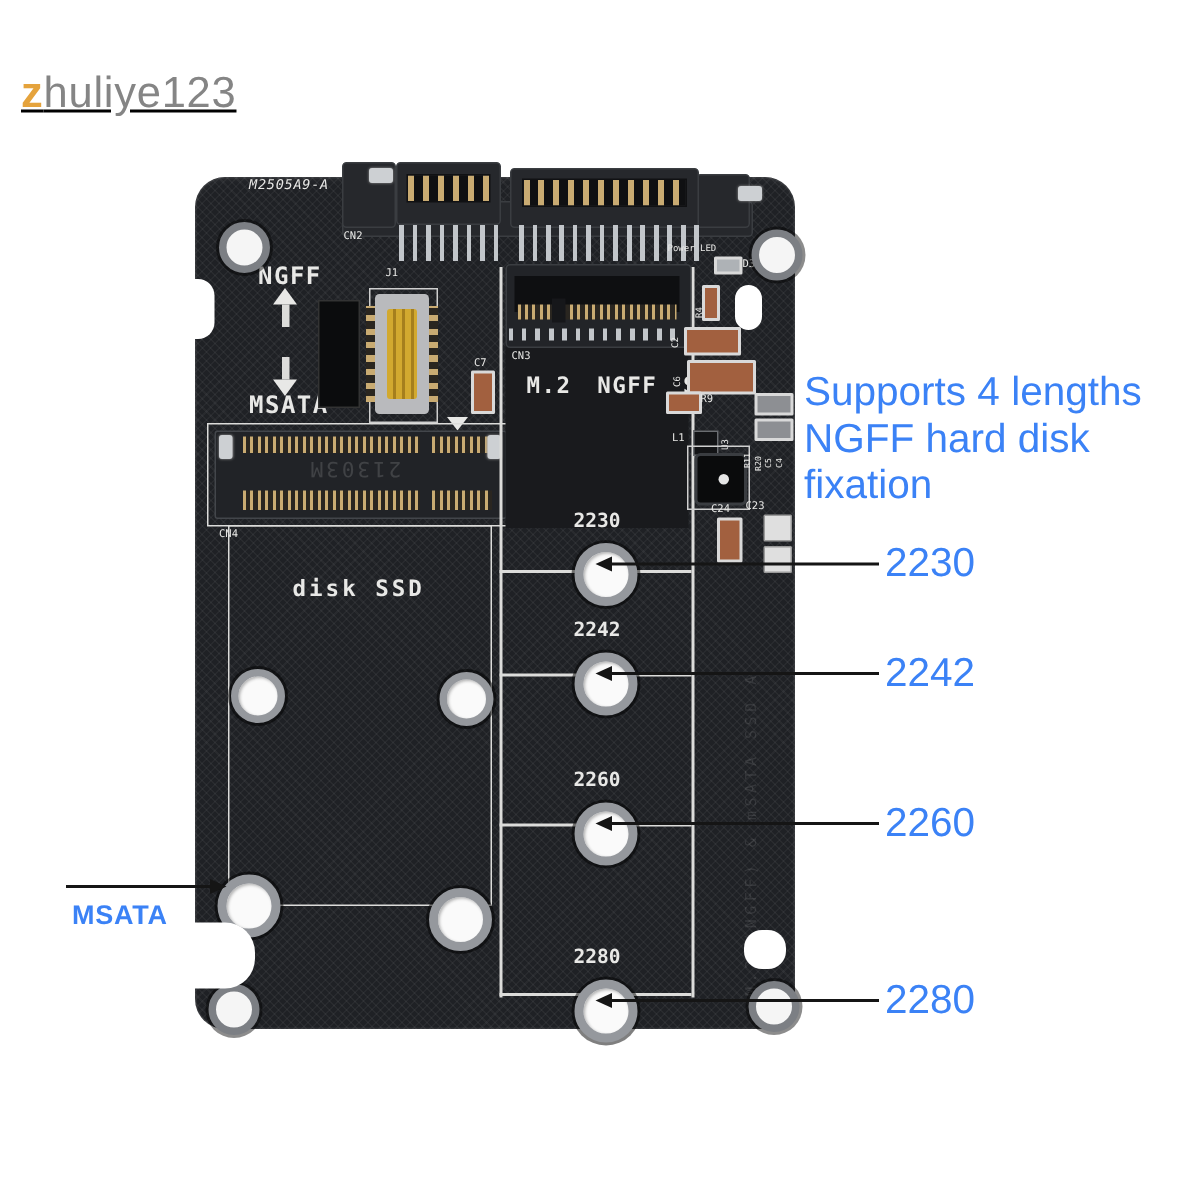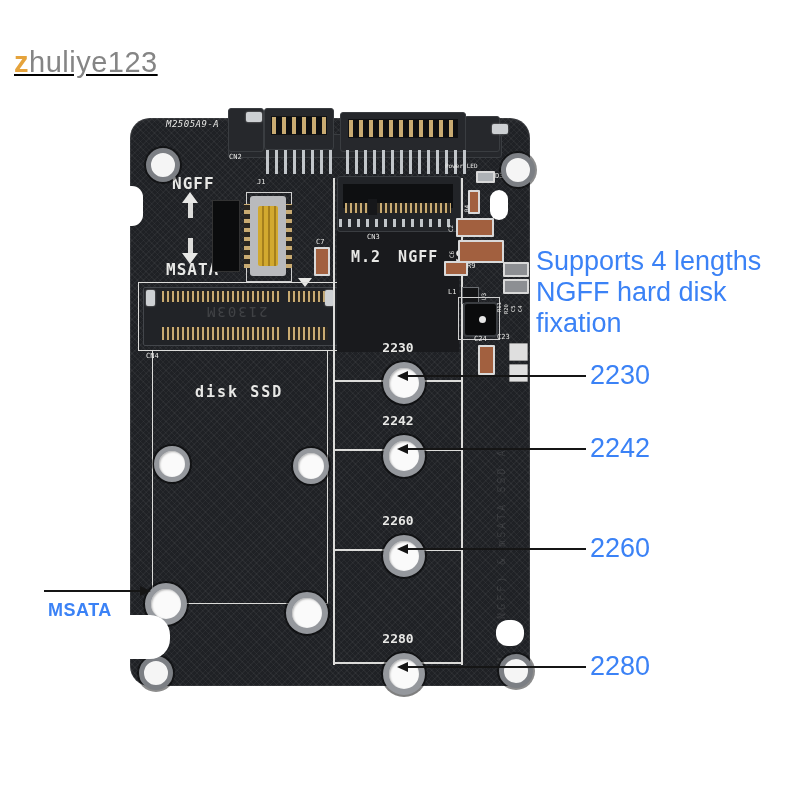--- a/index.html
+++ b/index.html
@@ -113,21 +113,21 @@
   <div class="hole-standoff" style="left:286px;top:592px;"></div>
 
   <div class="silkline" style="left:333px;top:178px;width:1.5px;height:487px;"></div>
   <div class="silkline" style="left:461px;top:178px;width:1.5px;height:487px;"></div>
   <div class="abs" style="left:337px;top:230px;width:122px;height:122px;background:#191a1d;"></div>
   <div class="conn" style="left:337px;top:176px;width:122px;height:54px;background:#222428;"></div>
   <div class="abs" style="left:343px;top:184px;width:110px;height:24px;background:#0e0f11;"></div>
   <div class="goldpins" style="left:345px;top:203px;width:106px;height:10px;"></div>
   <div class="abs" style="left:368px;top:199px;width:9px;height:16px;background:#16171a;"></div>
   <div class="silverpins" style="left:339px;top:219px;width:118px;height:8px;"></div>
-  <div class="silk" style="left:341px;top:234px;font-size:7px;margin-left:26px;">CN3</div>
+  <div class="silk" style="left:341px;top:234px;font-size:7px;">CN3</div>
   <div class="silk" style="left:351px;top:250px;font-size:15px;font-weight:bold;letter-spacing:1px;word-spacing:7px;">M.2 NGFF SSD</div>
 
   <div class="silkline" style="left:333px;top:380px;width:128px;height:1.5px;"></div>
   <div class="silkline" style="left:333px;top:449px;width:128px;height:1.5px;"></div>
   <div class="silkline" style="left:333px;top:549px;width:128px;height:1.5px;"></div>
   <div class="silkline" style="left:333px;top:662px;width:128px;height:1.5px;"></div>
 
   <div class="silk" style="left:372px;top:341px;width:52px;text-align:center;font-size:13px;font-weight:bold;">2230</div>
   <div class="hole-standoff" style="left:383px;top:362px;"></div>
   <div class="silk" style="left:372px;top:414px;width:52px;text-align:center;font-size:13px;font-weight:bold;">2242</div>

